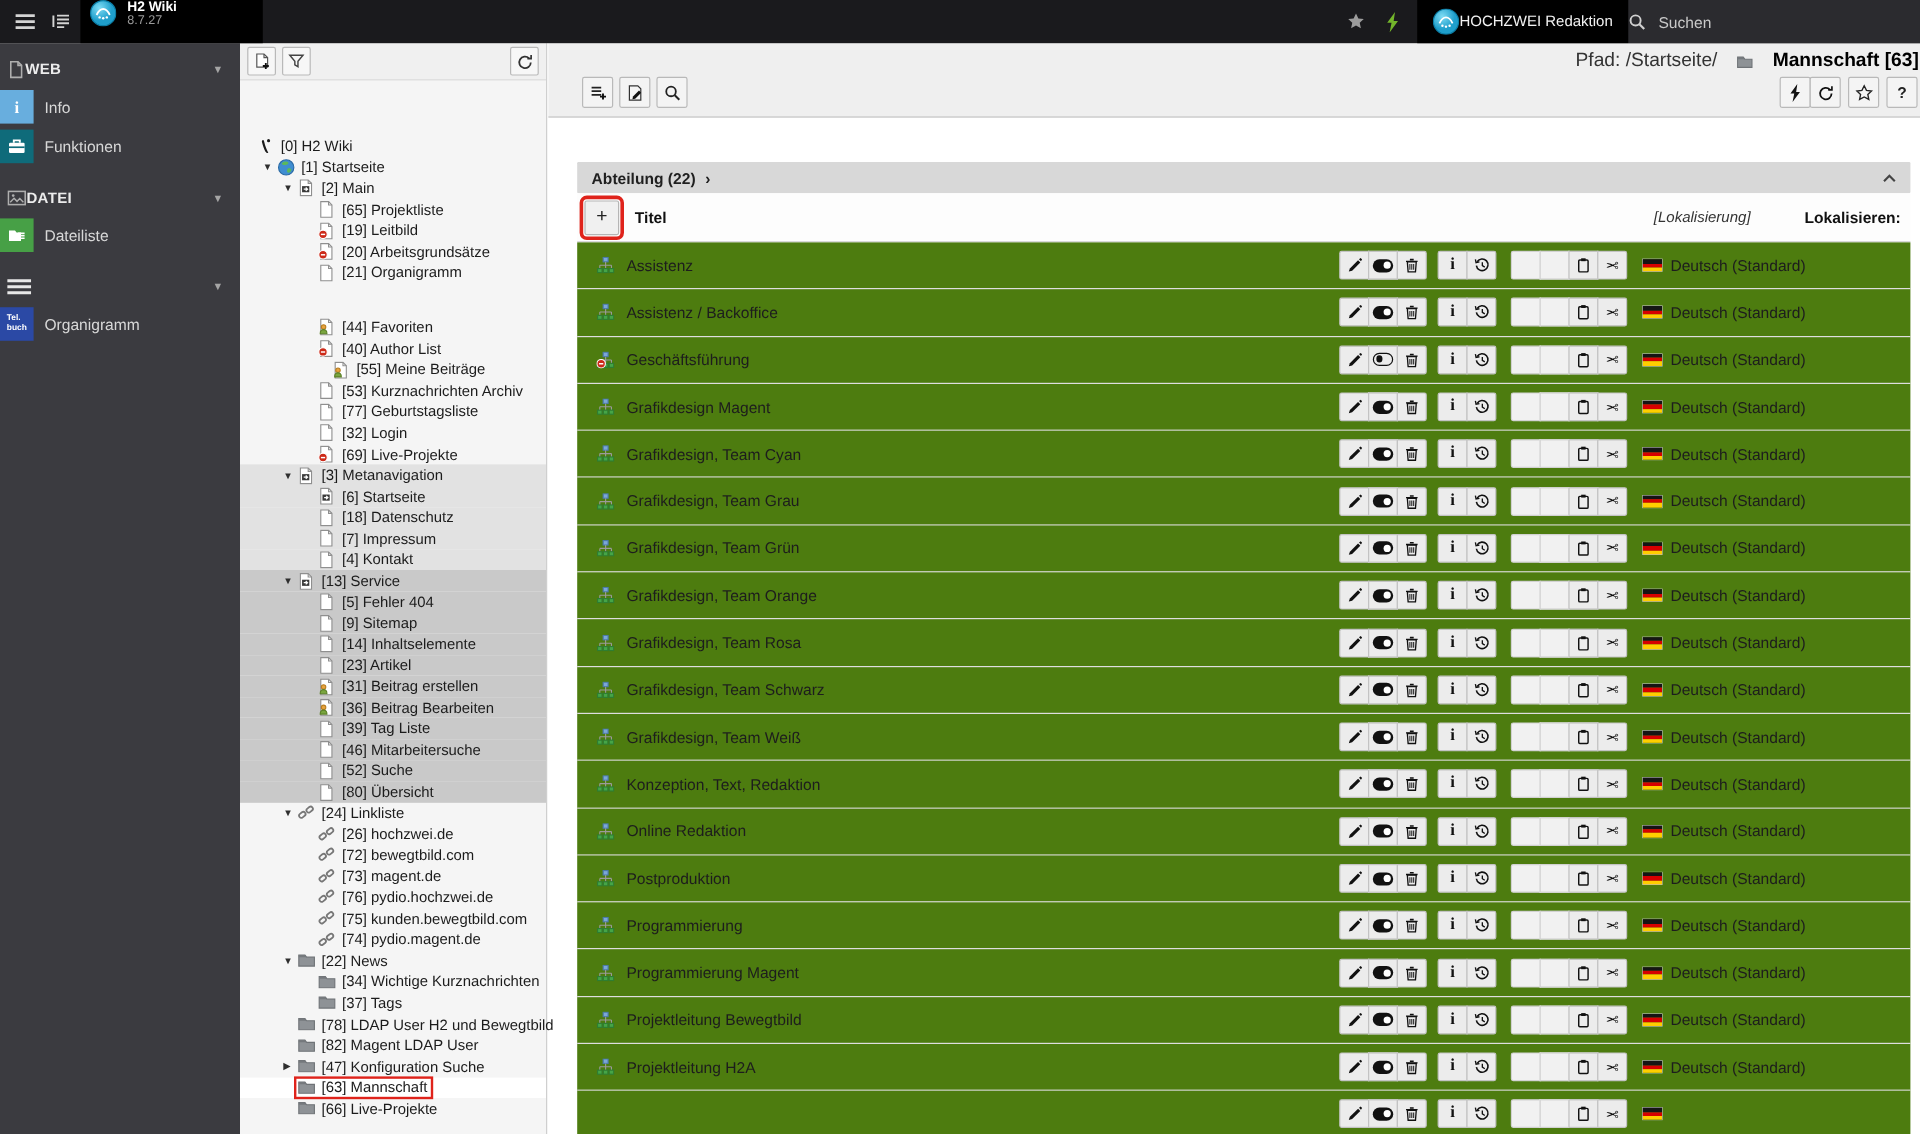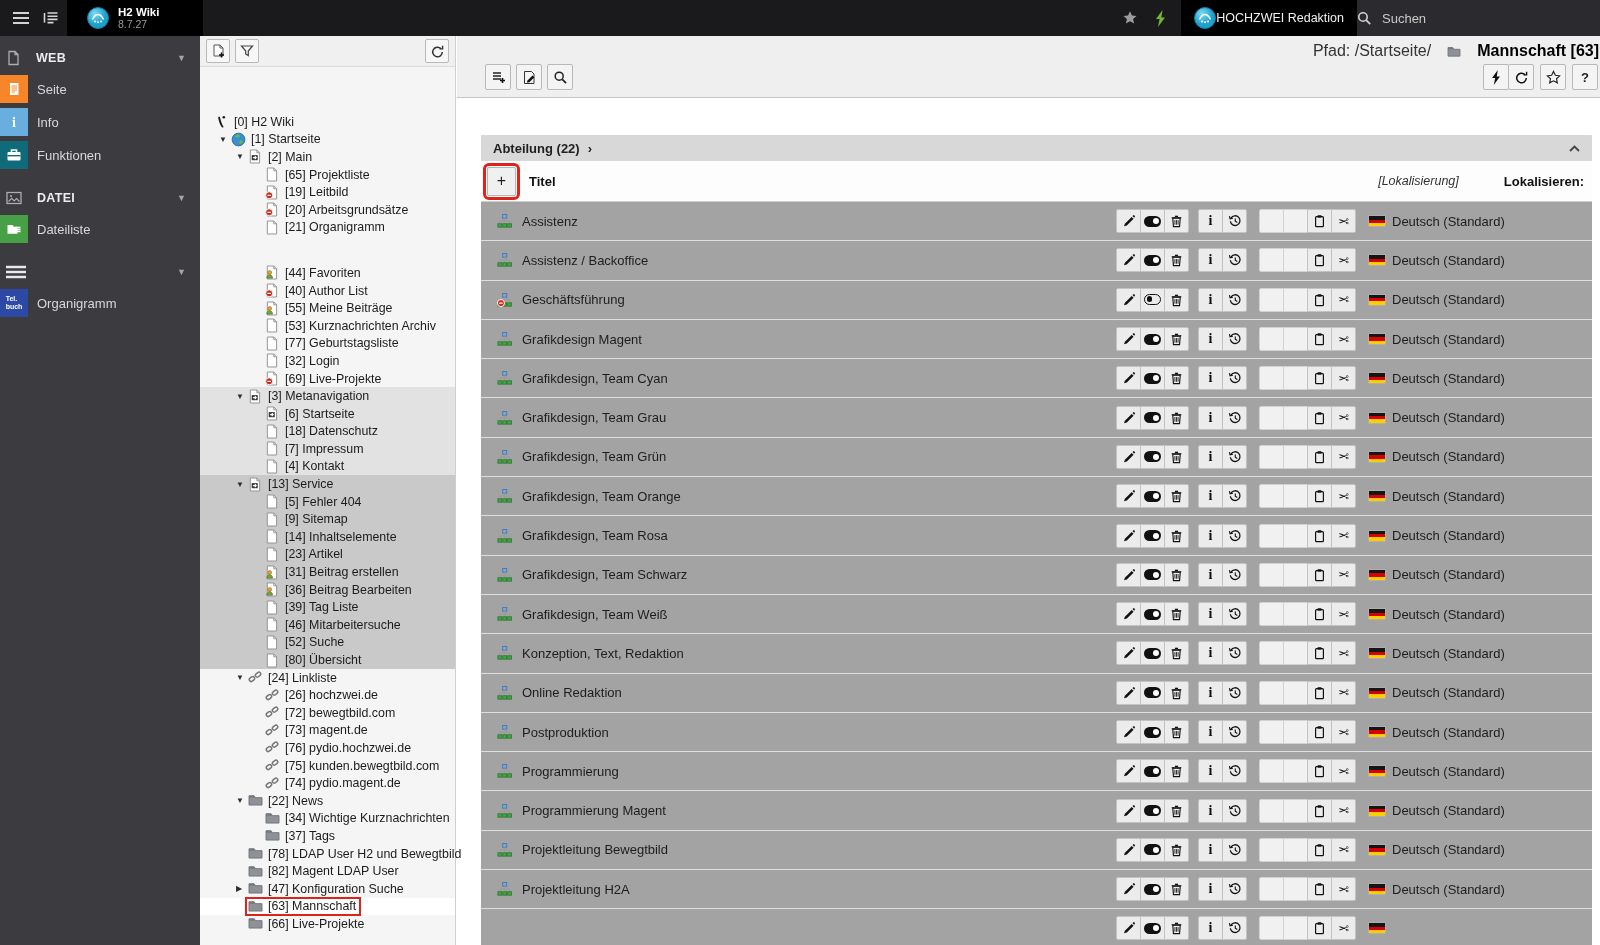--- a/index.html
+++ b/index.html
@@ -1,34 +1,34 @@
 <!DOCTYPE html>
 <html><head>
 <meta charset="utf-8">
 <style>
   html,body{margin:0;padding:0;width:1600px;height:945px;overflow:hidden;
     font-family:"Liberation Sans",sans-serif;background:#fff;-webkit-font-smoothing:antialiased;}
   svg{display:block}
   
   .topbar{position:absolute;top:0;left:0;right:0;height:36px;background:#1a1a1d;display:flex;align-items:stretch;color:#eee;z-index:30}
   .tb-left{width:67px;display:flex;align-items:center;gap:13px;padding-left:12px;box-sizing:border-box}
-  .tb-logo{width:136px;background:#000;display:flex;align-items:center;gap:9px;padding-left:20px;box-sizing:border-box}
+  .tb-logo{width:152px;background:#000;display:flex;gap:9px;padding-left:8px;box-sizing:border-box}
   .logo-circle{width:22px;height:22px;border-radius:50%;flex:0 0 auto}
   .tb-title{line-height:1.05}
   .tb-title .t1{font-size:11.5px;font-weight:bold;color:#fff}
   .tb-title .t2{font-size:10.5px;color:#9a9a9a}
   .tb-spacer{flex:1}
   .tb-ico{display:flex;align-items:center;justify-content:center;width:30px;cursor:pointer}
   .tb-user{background:#000;display:flex;align-items:center;gap:0;padding:0 13px;margin-left:6px}
   .tb-user .uname{font-size:12.5px;color:#f2f2f2;white-space:nowrap}
   .tb-search{width:243px;background:#2b2b2f;display:flex;align-items:center;gap:10px;padding-left:0;box-sizing:border-box;color:#c9c9c9;font-size:13px}
   
   .sidebar{position:absolute;top:36px;left:0;width:200px;bottom:0;background:#3b3b40;padding-top:8px;box-sizing:border-box;z-index:20}
   .mod-header{height:28px;display:flex;align-items:center;padding:0 14px 0 6px;margin-top:0}
-  .mod-header .mh-label{margin-left:15px;font-size:12.5px;font-weight:bold;color:#ececec;letter-spacing:.3px}
+  .mod-header .mh-label{font-size:12.5px;font-weight:bold;color:#ececec;letter-spacing:.3px}
   .mod-header .mh-chev{margin-left:auto;font-size:9px;color:#a5a5a5}
   .mod-item{height:32px;display:flex;align-items:center;margin-top:1px;position:relative;cursor:pointer}
   .mod-item .mi-label{margin-left:9px;font-size:13px;color:#d8d8d8}
   .mod-item.selected{background:#252529}
   .mod-icon{width:28px;height:28px;display:flex;align-items:center;justify-content:center;flex:0 0 auto}
   .redbox{position:absolute;border:2px solid #df231b;pointer-events:none;z-index:40}
   .gap10{height:13px}
   .telbuch{font-size:7px;font-weight:bold;color:#fff;line-height:1.15;text-align:left}
   
   .treewrap{position:absolute;top:36px;left:200px;width:256px;bottom:0;background:#f5f5f5;border-right:1px solid #cfcfcf;box-sizing:border-box;z-index:10}
@@ -57,21 +57,21 @@
   .modbody{padding:0 0 0 24px}
   .section-bar{margin-top:37px;width:1111px;height:26px;background:#d8d8d8;display:flex;align-items:center;padding:0 12px;box-sizing:border-box;border-radius:1px}
   .section-bar .sb-title{font-size:13px;font-weight:bold;color:#1f1f1f}
   .section-bar .sb-chev{margin-left:8px;font-weight:bold;font-size:13px;color:#1f1f1f}
   .section-bar .sb-collapse{margin-left:auto;cursor:pointer}
   .thead{width:1111px;height:41px;display:flex;align-items:center;border-bottom:1px solid #cfcfcf;box-sizing:border-box;background:#fdfdfd}
   .addbtn{width:29px;height:29px;margin-left:6px;background:#f0f0f0;border:1px solid #b5b5b5;border-radius:2px;font-size:16px;color:#222;display:flex;align-items:center;justify-content:center;cursor:pointer;box-sizing:border-box;outline:3px solid #df231b;outline-offset:1px}
   .thead .th-title{margin-left:13px;font-size:13px;font-weight:bold;color:#111}
   .thead .th-loc{margin-left:auto;font-size:12.5px;font-style:italic;color:#333}
   .thead .th-localize{margin-left:45px;margin-right:8px;font-size:13px;font-weight:bold;color:#111}
-  .rrow{width:1111px;height:39.3px;display:flex;align-items:center;border-bottom:1px solid #dedede;background:#a3a3a3;box-sizing:border-box}
+  .rrow{width:1111px;height:39.3px;display:flex;align-items:center;border-bottom:1px solid #dedede;background:#4d7c0f;box-sizing:border-box}
   .rrow .ricon{margin-left:16px;flex:0 0 auto}
   .rrow .rtitle{margin-left:10px;font-size:13px;color:#1d1d1d;cursor:pointer}
   .grp{display:flex}
   .abtn{width:25px;height:24px;background:#ececec;border:1px solid #c3c3c3;display:flex;align-items:center;justify-content:center;cursor:pointer;box-sizing:border-box;font-size:12px;color:#111}
   .abtn+.abtn{margin-left:-1px}
   .abtn.first{border-radius:2px 0 0 2px}.abtn.last{border-radius:0 2px 2px 0}
   .abtn.blank{background:#f1f1f1;border-color:#d2d2d2;cursor:default}
   .g1{margin-left:auto}
   .g2{margin-left:9px}
   .g3{margin-left:12px}
@@ -162,29 +162,20 @@
       <span>
         <svg width="15" height="16" viewBox="0 0 15 16">
           <path d="M3 1.5h6l3 3v10H3z" fill="none" stroke="#aeaeae" stroke-width="1.3"></path>
           <path d="M9 1.5v3h3" fill="none" stroke="#aeaeae" stroke-width="1.3"></path>
         </svg>
       </span>
       <span class="mh-label">WEB</span>
       <span class="mh-chev">▼</span>
     </div>
     <div class="mod-item">
-      <span class="mod-icon" style="background: rgb(247, 134, 43);">
-        <svg width="16" height="16" viewBox="0 0 16 16">
-          <rect x="4" y="2" width="8.5" height="12" fill="#fff"></rect>
-          <path d="M5.5 5h5.5M5.5 7h5.5M5.5 9h5.5M5.5 11h3.5" stroke="#f7862b" stroke-width="1.1"></path>
-        </svg>
-      </span>
-      <span class="mi-label">Seite</span>
-    </div>
-    <div class="mod-item">
       <span class="mod-icon" style="background: rgb(104, 174, 222);">
         <svg width="16" height="16" viewBox="0 0 16 16">
           <text x="8" y="13" text-anchor="middle" font-family="Liberation Serif,serif" font-size="14" font-weight="bold" fill="#fff">i</text>
         </svg>
       </span>
       <span class="mi-label">Info</span>
     </div>
     <div class="mod-item">
       <span class="mod-icon" style="background: rgb(15, 107, 122);">
         <svg width="16" height="16" viewBox="0 0 16 16">
@@ -353,21 +344,21 @@
         <span class="ticon">
           <svg width="13" height="15" viewBox="0 0 14 16">
             <path d="M2.5 1h7l3 3v11h-10z" fill="#fff" stroke="#8f8f8f"></path>
             <path d="M9.5 1v3h3" fill="none" stroke="#8f8f8f"></path>
             <circle cx="4.5" cy="11" r="3.8" fill="#cd2a19" stroke="#fff"></circle>
             <rect x="2.6" y="10.4" width="3.8" height="1.3" fill="#fff"></rect>
           </svg>
         </span>
         <span>[40] Author List</span>
       </div>
-      <div class="trow" style="padding-left: 53px;">
+      <div class="trow" style="padding-left: 53px; margin-left: 12px;">
         <span class="arr"></span>
         <span class="ticon">
           <svg width="13" height="15" viewBox="0 0 14 16">
             <path d="M2.5 1h7l3 3v11h-10z" fill="#fff" stroke="#8f8f8f"></path>
             <path d="M9.5 1v3h3" fill="none" stroke="#8f8f8f"></path>
             <circle cx="5" cy="8" r="2" fill="#e8a33d" stroke="#b87d20"></circle>
             <path d="M2 14c0-2.4 1.4-3.6 3-3.6s3 1.2 3 3.6z" fill="#7aa63f" stroke="#5c8127"></path>
           </svg>
         </span>
         <span>[55] Meine Beiträge</span>

